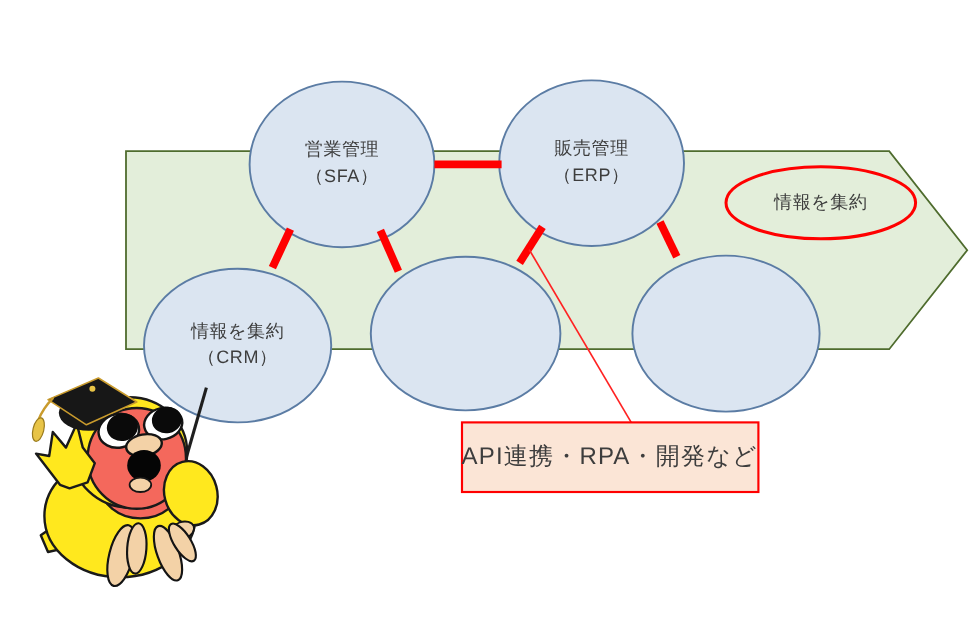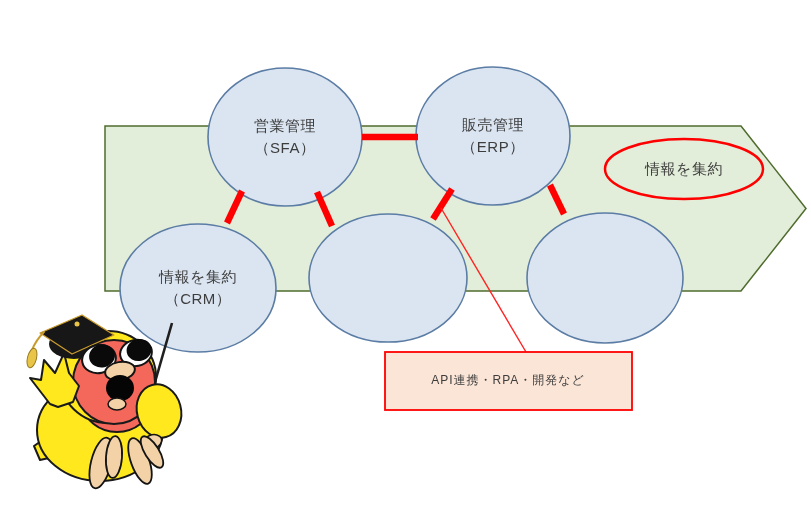--- a/index.html
+++ b/index.html
@@ -6,21 +6,21 @@
   #canvas{
     position:relative;width:811px;height:523px;background:#fff;overflow:hidden;
     font-family:"Liberation Sans","DejaVu Sans",sans-serif;
   }
   #diagram-svg{position:absolute;left:0;top:0;}
   .label{
     position:absolute;transform:translate(-50%,-50%);
     text-align:center;color:#3d3d3d;font-size:15px;line-height:21.5px;
     white-space:nowrap;letter-spacing:.5px;
   }
-  .label-api{font-size:12px;letter-spacing:1px;}
+  .label-api{font-size:20px;letter-spacing:1px;}
 </style>
 </head>
 <body>
 
 <div id="canvas">
 
   <svg id="diagram-svg" width="811" height="523" viewBox="0 0 811 523">
 
     <polygon points="105,126 741,126 806,208.5 741,291 105,291" fill="#e3eeda" stroke="#4f6c2e" stroke-width="1.5"></polygon>
 

